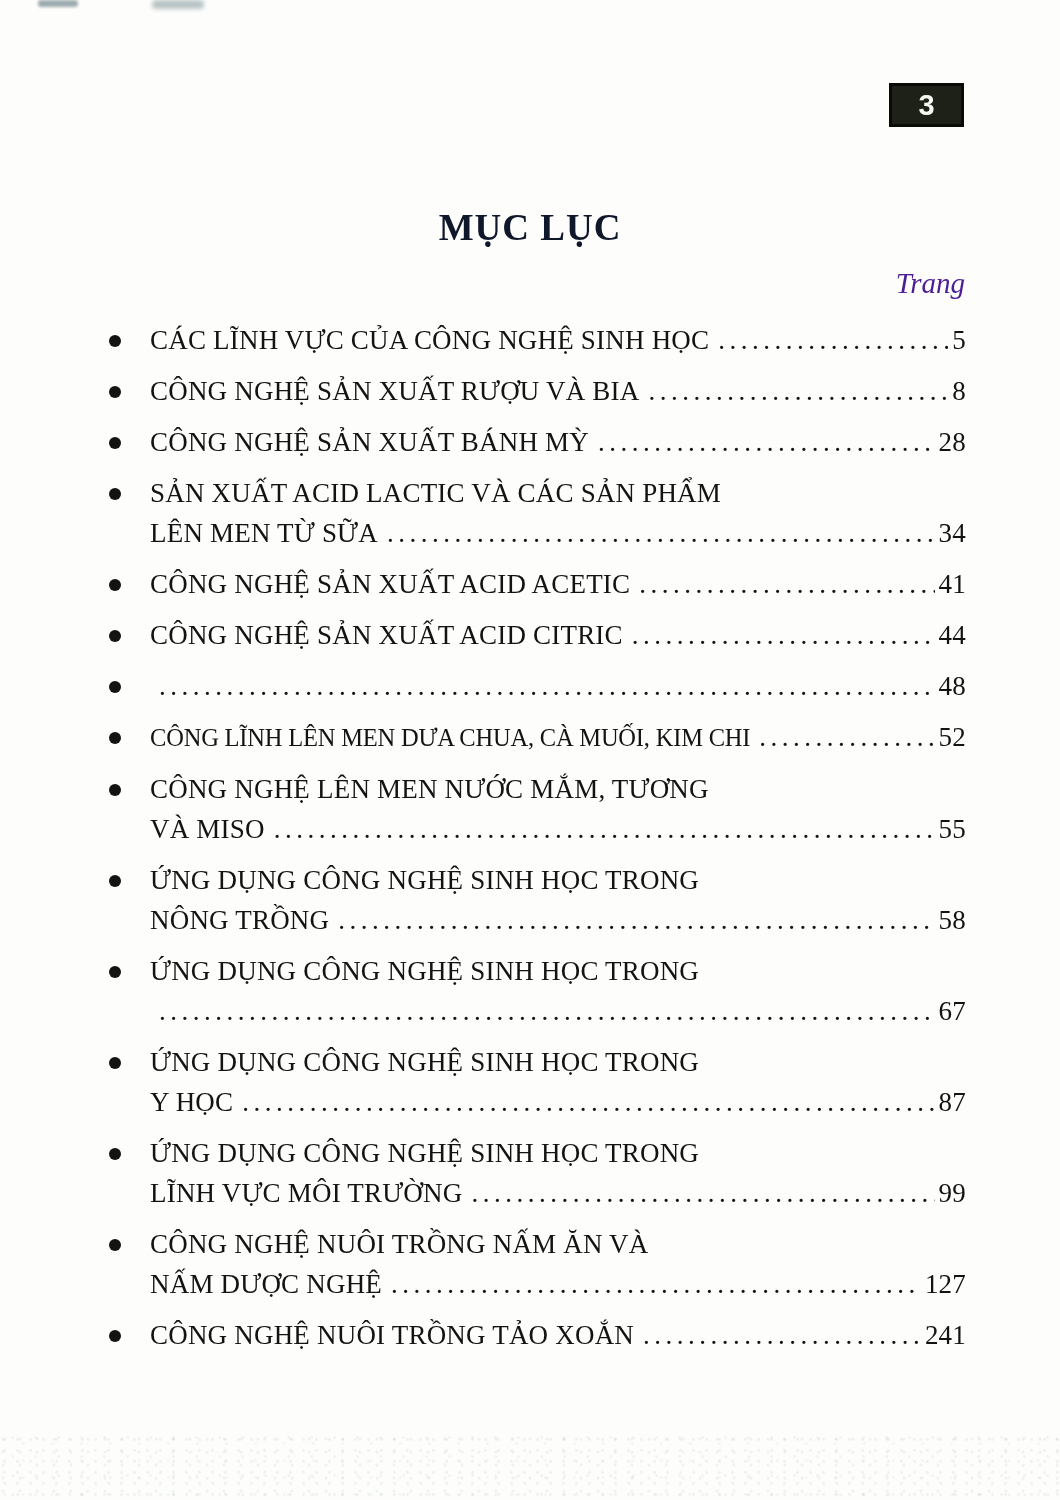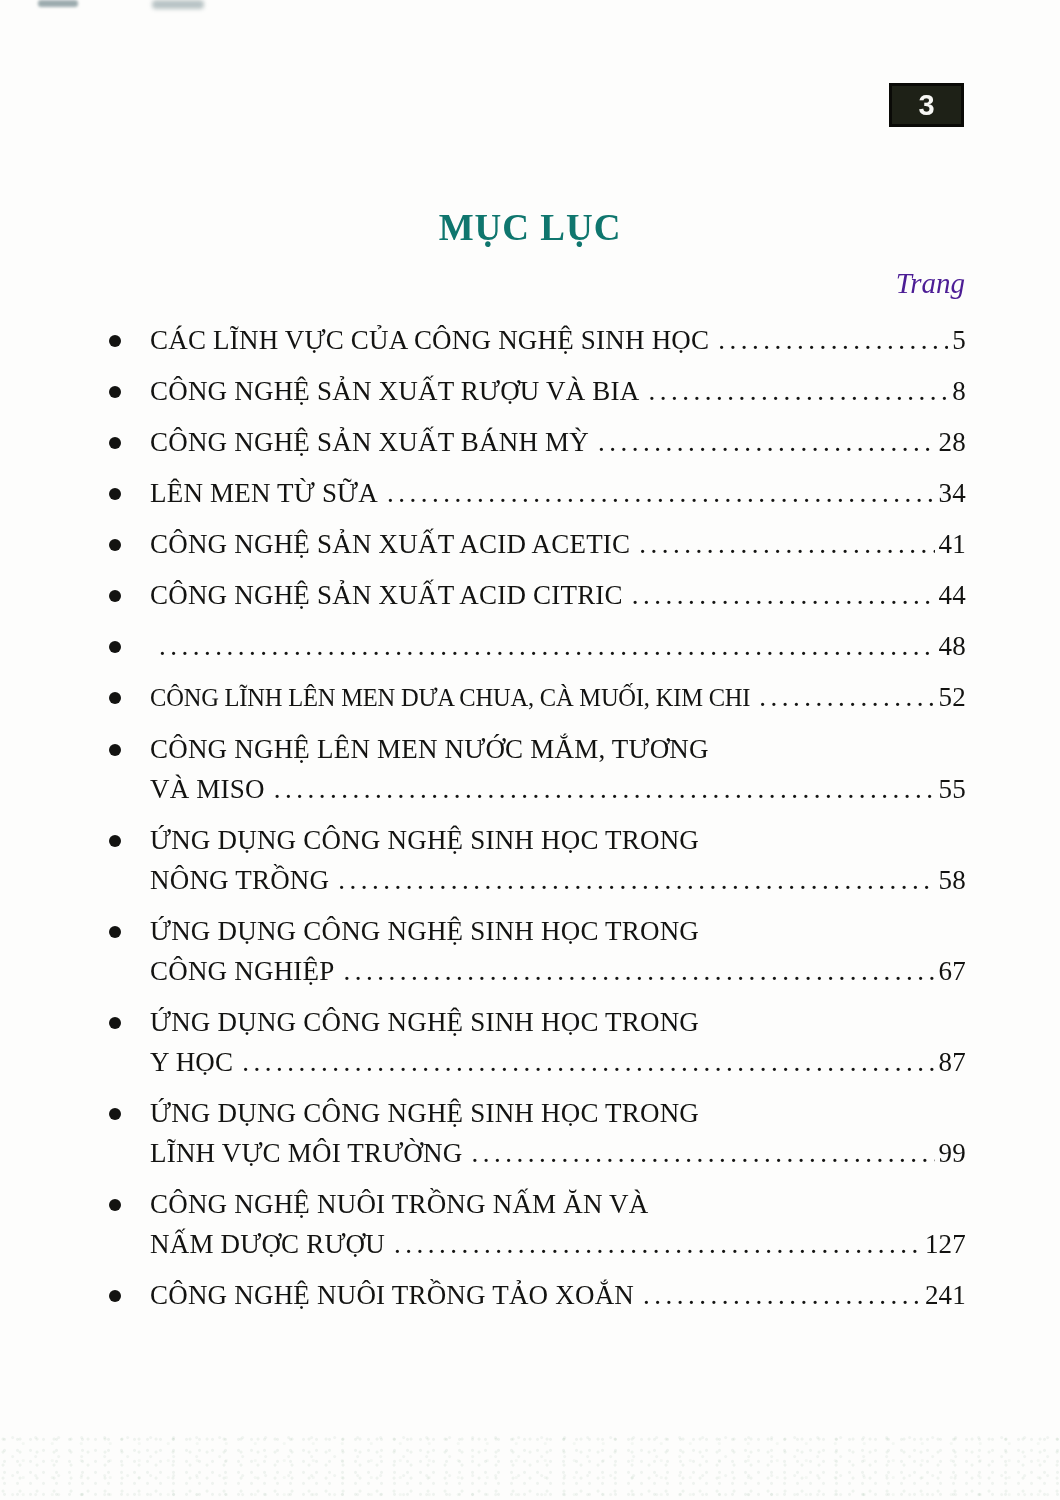--- a/index.html
+++ b/index.html
@@ -41,21 +41,21 @@
     color: #f7f7f4;
     font-family: "Liberation Sans", sans-serif;
     font-weight: bold; font-size: 29px;
   }
 
   .doc-title {
     position: absolute; top: 206px; left: 0; width: 100%;
     text-align: center;
     font-weight: bold; font-size: 37px;
     letter-spacing: 1px;
-    color: #0f766e;
+    color: #0f172a;
   }
 
   .trang-header {
     position: absolute; top: 267px; right: 95px;
     font-style: italic; font-size: 29px;
     color: #4c1d95;
   }
 
   .toc-list {
     position: absolute; top: 320px; left: 104px; right: 94px;
@@ -142,20 +142,23 @@
           <span class="toc-page-number">28</span>
         </div>
       </div>
     </div>
     <div class="toc-entry">
       <span class="bullet-col">
         <span class="bullet-dot"></span>
       </span>
       <div class="entry-content">
         <div class="entry-line">
+          <span class="entry-title">SẢN XUẤT ACID LACTIC VÀ CÁC SẢN PHẨM</span>
+        </div>
+        <div class="entry-line">
           <span class="entry-title">LÊN MEN TỪ SỮA</span>
           <span class="dot-leader">........................................................................................................................</span>
           <span class="toc-page-number">34</span>
         </div>
       </div>
     </div>
     <div class="toc-entry">
       <span class="bullet-col">
         <span class="bullet-dot"></span>
       </span>
@@ -234,21 +237,20 @@
     </div>
     <div class="toc-entry">
       <span class="bullet-col">
         <span class="bullet-dot"></span>
       </span>
       <div class="entry-content">
         <div class="entry-line">
           <span class="entry-title">ỨNG DỤNG CÔNG NGHỆ SINH HỌC TRONG</span>
         </div>
         <div class="entry-line">
-          <span class="entry-title">CÔNG NGHIỆP</span>
           <span class="dot-leader">........................................................................................................................</span>
           <span class="toc-page-number">67</span>
         </div>
       </div>
     </div>
     <div class="toc-entry">
       <span class="bullet-col">
         <span class="bullet-dot"></span>
       </span>
       <div class="entry-content">
@@ -279,21 +281,21 @@
     </div>
     <div class="toc-entry">
       <span class="bullet-col">
         <span class="bullet-dot"></span>
       </span>
       <div class="entry-content">
         <div class="entry-line">
           <span class="entry-title">CÔNG NGHỆ NUÔI TRỒNG NẤM ĂN VÀ</span>
         </div>
         <div class="entry-line">
-          <span class="entry-title">NẤM DƯỢC RƯỢU</span>
+          <span class="entry-title">NẤM DƯỢC NGHỆ</span>
           <span class="dot-leader">........................................................................................................................</span>
           <span class="toc-page-number">127</span>
         </div>
       </div>
     </div>
     <div class="toc-entry">
       <span class="bullet-col">
         <span class="bullet-dot"></span>
       </span>
       <div class="entry-content">

